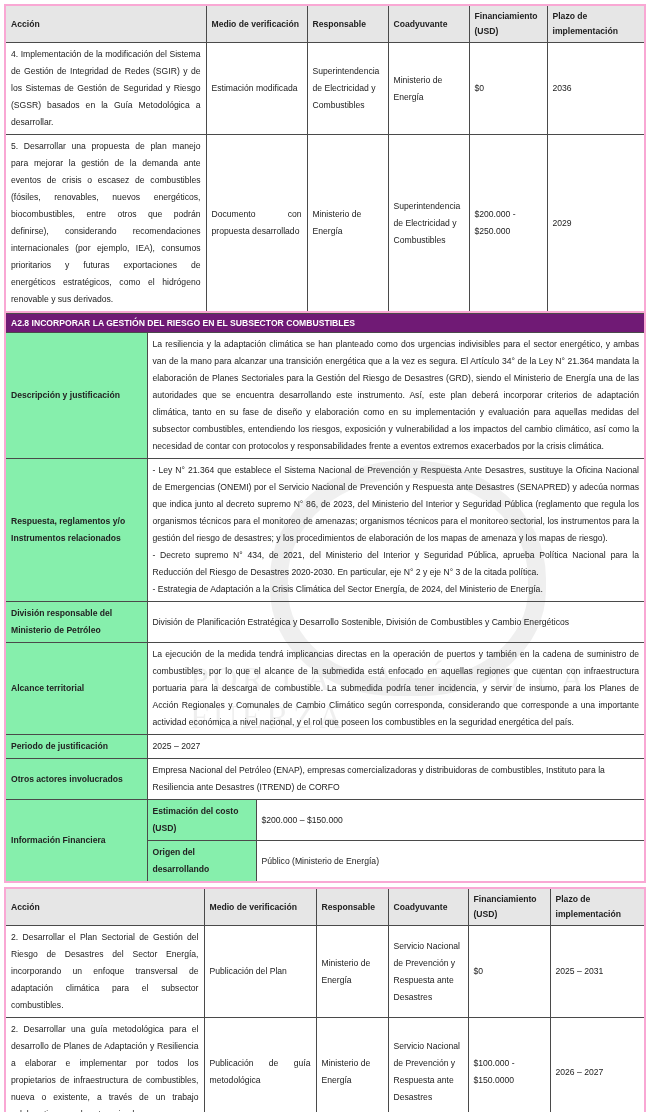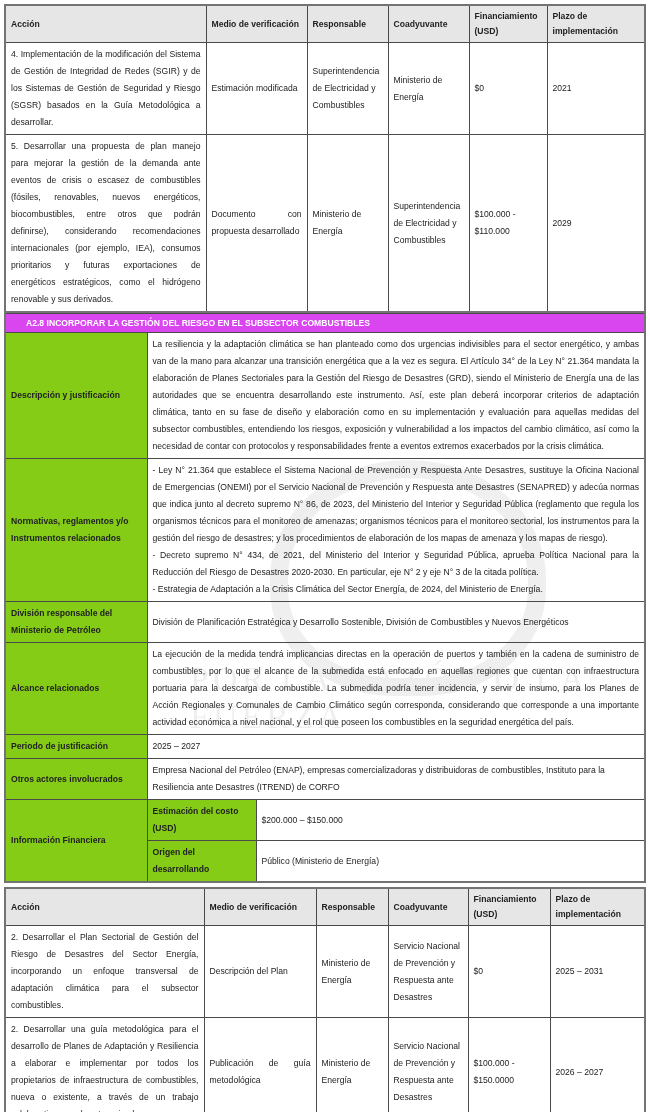--- a/index.html
+++ b/index.html
@@ -10,26 +10,26 @@
   .page { position: absolute; left: 4px; top: 4px; width: 640px; }
   table { border-collapse: collapse; width: 640px; table-layout: fixed; }
   td, th {
     border: 1px solid #4a4a4a;
     font-size: 8.6px; line-height: 17px;
     padding: 3px 5px; vertical-align: middle; text-align: left;
     font-weight: normal; color: #222;
   }
   th { background: #e6e6e6; font-weight: bold; line-height: 15px; }
   .just { text-align: justify; }
-  .label { background: #84cc16; font-weight: bold; }
+  .label { background: #86efac; font-weight: bold; }
   .section-heading {
-    background: #d946ef; color: #ffffff; font-weight: bold;
-    font-size: 8.6px; line-height: 14px; padding: 2px 20px;
+    background: #701a75; color: #ffffff; font-weight: bold;
+    font-size: 8.6px; line-height: 14px; padding: 2px 5px;
   }
-  .outer { border: 2px solid #737373; }
+  .outer { border: 2px solid #f9a8d4; }
   .watermark {
     position: absolute; left: 150px; top: 430px; width: 480px; height: 360px;
     pointer-events: none; opacity: 0.06;
   }
   .watermark .arc {
     position: absolute; left: 40px; top: 230px; width: 400px;
     text-align: left; font-family: "Liberation Serif", serif;
     font-size: 34px; letter-spacing: 4px; color: #000;
   }
   .watermark .shape {
@@ -64,61 +64,61 @@
       <th>Coadyuvante</th>
       <th>Financiamiento (USD)</th>
       <th>Plazo de implementación</th>
     </tr>
     <tr>
       <td class="just">4. Implementación de la modificación del Sistema de Gestión de Integridad de Redes (SGIR) y de los Sistemas de Gestión de Seguridad y Riesgo (SGSR) basados en la Guía Metodológica a desarrollar.</td>
       <td>Estimación modificada</td>
       <td>Superintendencia de Electricidad y Combustibles</td>
       <td>Ministerio de Energía</td>
       <td>$0</td>
-      <td>2021</td>
+      <td>2036</td>
     </tr>
     <tr>
       <td class="just">5. Desarrollar una propuesta de plan manejo para mejorar la gestión de la demanda ante eventos de crisis o escasez de combustibles (fósiles, renovables, nuevos energéticos, biocombustibles, entre otros que podrán definirse), considerando recomendaciones internacionales (por ejemplo, IEA), consumos prioritarios y futuras exportaciones de energéticos estratégicos, como el hidrógeno renovable y sus derivados.</td>
       <td class="just">Documento con propuesta desarrollado</td>
       <td>Ministerio de Energía</td>
       <td>Superintendencia de Electricidad y Combustibles</td>
-      <td>$100.000 - $110.000</td>
+      <td>$200.000 - $250.000</td>
       <td>2029</td>
     </tr>
   </tbody>
     </table>
 
   <table class="outer" style="border-top:none;">
     <colgroup>
       <col style="width:142px">
         <col style="width:109px">
         <col style="width:389px">
     </colgroup>
     <tbody>
         <tr>
       <td colspan="3" class="section-heading">A2.8 INCORPORAR LA GESTIÓN DEL RIESGO EN EL SUBSECTOR COMBUSTIBLES</td>
     </tr>
     <tr>
       <td class="label">Descripción y justificación</td>
       <td colspan="2" class="just">La resiliencia y la adaptación climática se han planteado como dos urgencias indivisibles para el sector energético, y ambas van de la mano para alcanzar una transición energética que a la vez es segura. El Artículo 34° de la Ley N° 21.364 mandata la elaboración de Planes Sectoriales para la Gestión del Riesgo de Desastres (GRD), siendo el Ministerio de Energía una de las autoridades que se encuentra desarrollando este instrumento. Así, este plan deberá incorporar criterios de adaptación climática, tanto en su fase de diseño y elaboración como en su implementación y evaluación para aquellas medidas del subsector combustibles, entendiendo los riesgos, exposición y vulnerabilidad a los impactos del cambio climático, así como la necesidad de contar con protocolos y responsabilidades frente a eventos extremos exacerbados por la crisis climática.</td>
     </tr>
     <tr>
-      <td class="label">Normativas, reglamentos y/o Instrumentos relacionados</td>
+      <td class="label">Respuesta, reglamentos y/o Instrumentos relacionados</td>
       <td colspan="2" class="just">
         <div>- Ley N° 21.364 que establece el Sistema Nacional de Prevención y Respuesta Ante Desastres, sustituye la Oficina Nacional de Emergencias (ONEMI) por el Servicio Nacional de Prevención y Respuesta ante Desastres (SENAPRED) y adecúa normas que indica junto al decreto supremo N° 86, de 2023, del Ministerio del Interior y Seguridad Pública (reglamento que regula los organismos técnicos para el monitoreo de amenazas; organismos técnicos para el monitoreo sectorial, los instrumentos para la gestión del riesgo de desastres; y los procedimientos de elaboración de los mapas de amenaza y los mapas de riesgo).</div>
         <div>- Decreto supremo N° 434, de 2021, del Ministerio del Interior y Seguridad Pública, aprueba Política Nacional para la Reducción del Riesgo de Desastres 2020-2030. En particular, eje N° 2 y eje N° 3 de la citada política.</div>
         <div>- Estrategia de Adaptación a la Crisis Climática del Sector Energía, de 2024, del Ministerio de Energía.</div>
       </td>
     </tr>
     <tr>
       <td class="label">División responsable del Ministerio de Petróleo</td>
-      <td colspan="2">División de Planificación Estratégica y Desarrollo Sostenible, División de Combustibles y Nuevos Energéticos</td>
+      <td colspan="2">División de Planificación Estratégica y Desarrollo Sostenible, División de Combustibles y Cambio Energéticos</td>
     </tr>
     <tr>
-      <td class="label">Alcance relacionados</td>
+      <td class="label">Alcance territorial</td>
       <td colspan="2" class="just">La ejecución de la medida tendrá implicancias directas en la operación de puertos y también en la cadena de suministro de combustibles, por lo que el alcance de la submedida está enfocado en aquellas regiones que cuentan con infraestructura portuaria para la descarga de combustible. La submedida podría tener incidencia, y servir de insumo, para los Planes de Acción Regionales y Comunales de Cambio Climático según corresponda, considerando que corresponde a una importante actividad económica a nivel nacional, y el rol que poseen los combustibles en la seguridad energética del país.</td>
     </tr>
     <tr>
       <td class="label">Periodo de justificación</td>
       <td colspan="2">2025 – 2027</td>
     </tr>
     <tr>
       <td class="label">Otros actores involucrados</td>
       <td colspan="2">Empresa Nacional del Petróleo (ENAP), empresas comercializadoras y distribuidoras de combustibles, Instituto para la Resiliencia ante Desastres (ITREND) de CORFO</td>
     </tr>
@@ -149,21 +149,21 @@
         <tr>
       <th>Acción</th>
       <th>Medio de verificación</th>
       <th>Responsable</th>
       <th>Coadyuvante</th>
       <th>Financiamiento (USD)</th>
       <th>Plazo de implementación</th>
     </tr>
     <tr>
       <td class="just">2. Desarrollar el Plan Sectorial de Gestión del Riesgo de Desastres del Sector Energía, incorporando un enfoque transversal de adaptación climática para el subsector combustibles.</td>
-      <td>Descripción del Plan</td>
+      <td>Publicación del Plan</td>
       <td>Ministerio de Energía</td>
       <td>Servicio Nacional de Prevención y Respuesta ante Desastres</td>
       <td>$0</td>
       <td>2025 – 2031</td>
     </tr>
     <tr>
       <td class="just">2. Desarrollar una guía metodológica para el desarrollo de Planes de Adaptación y Resiliencia a elaborar e implementar por todos los propietarios de infraestructura de combustibles, nueva o existente, a través de un trabajo colaborativo con el sector privado.</td>
       <td class="just">Publicación de guía metodológica</td>
       <td>Ministerio de Energía</td>
       <td>Servicio Nacional de Prevención y Respuesta ante Desastres</td>

